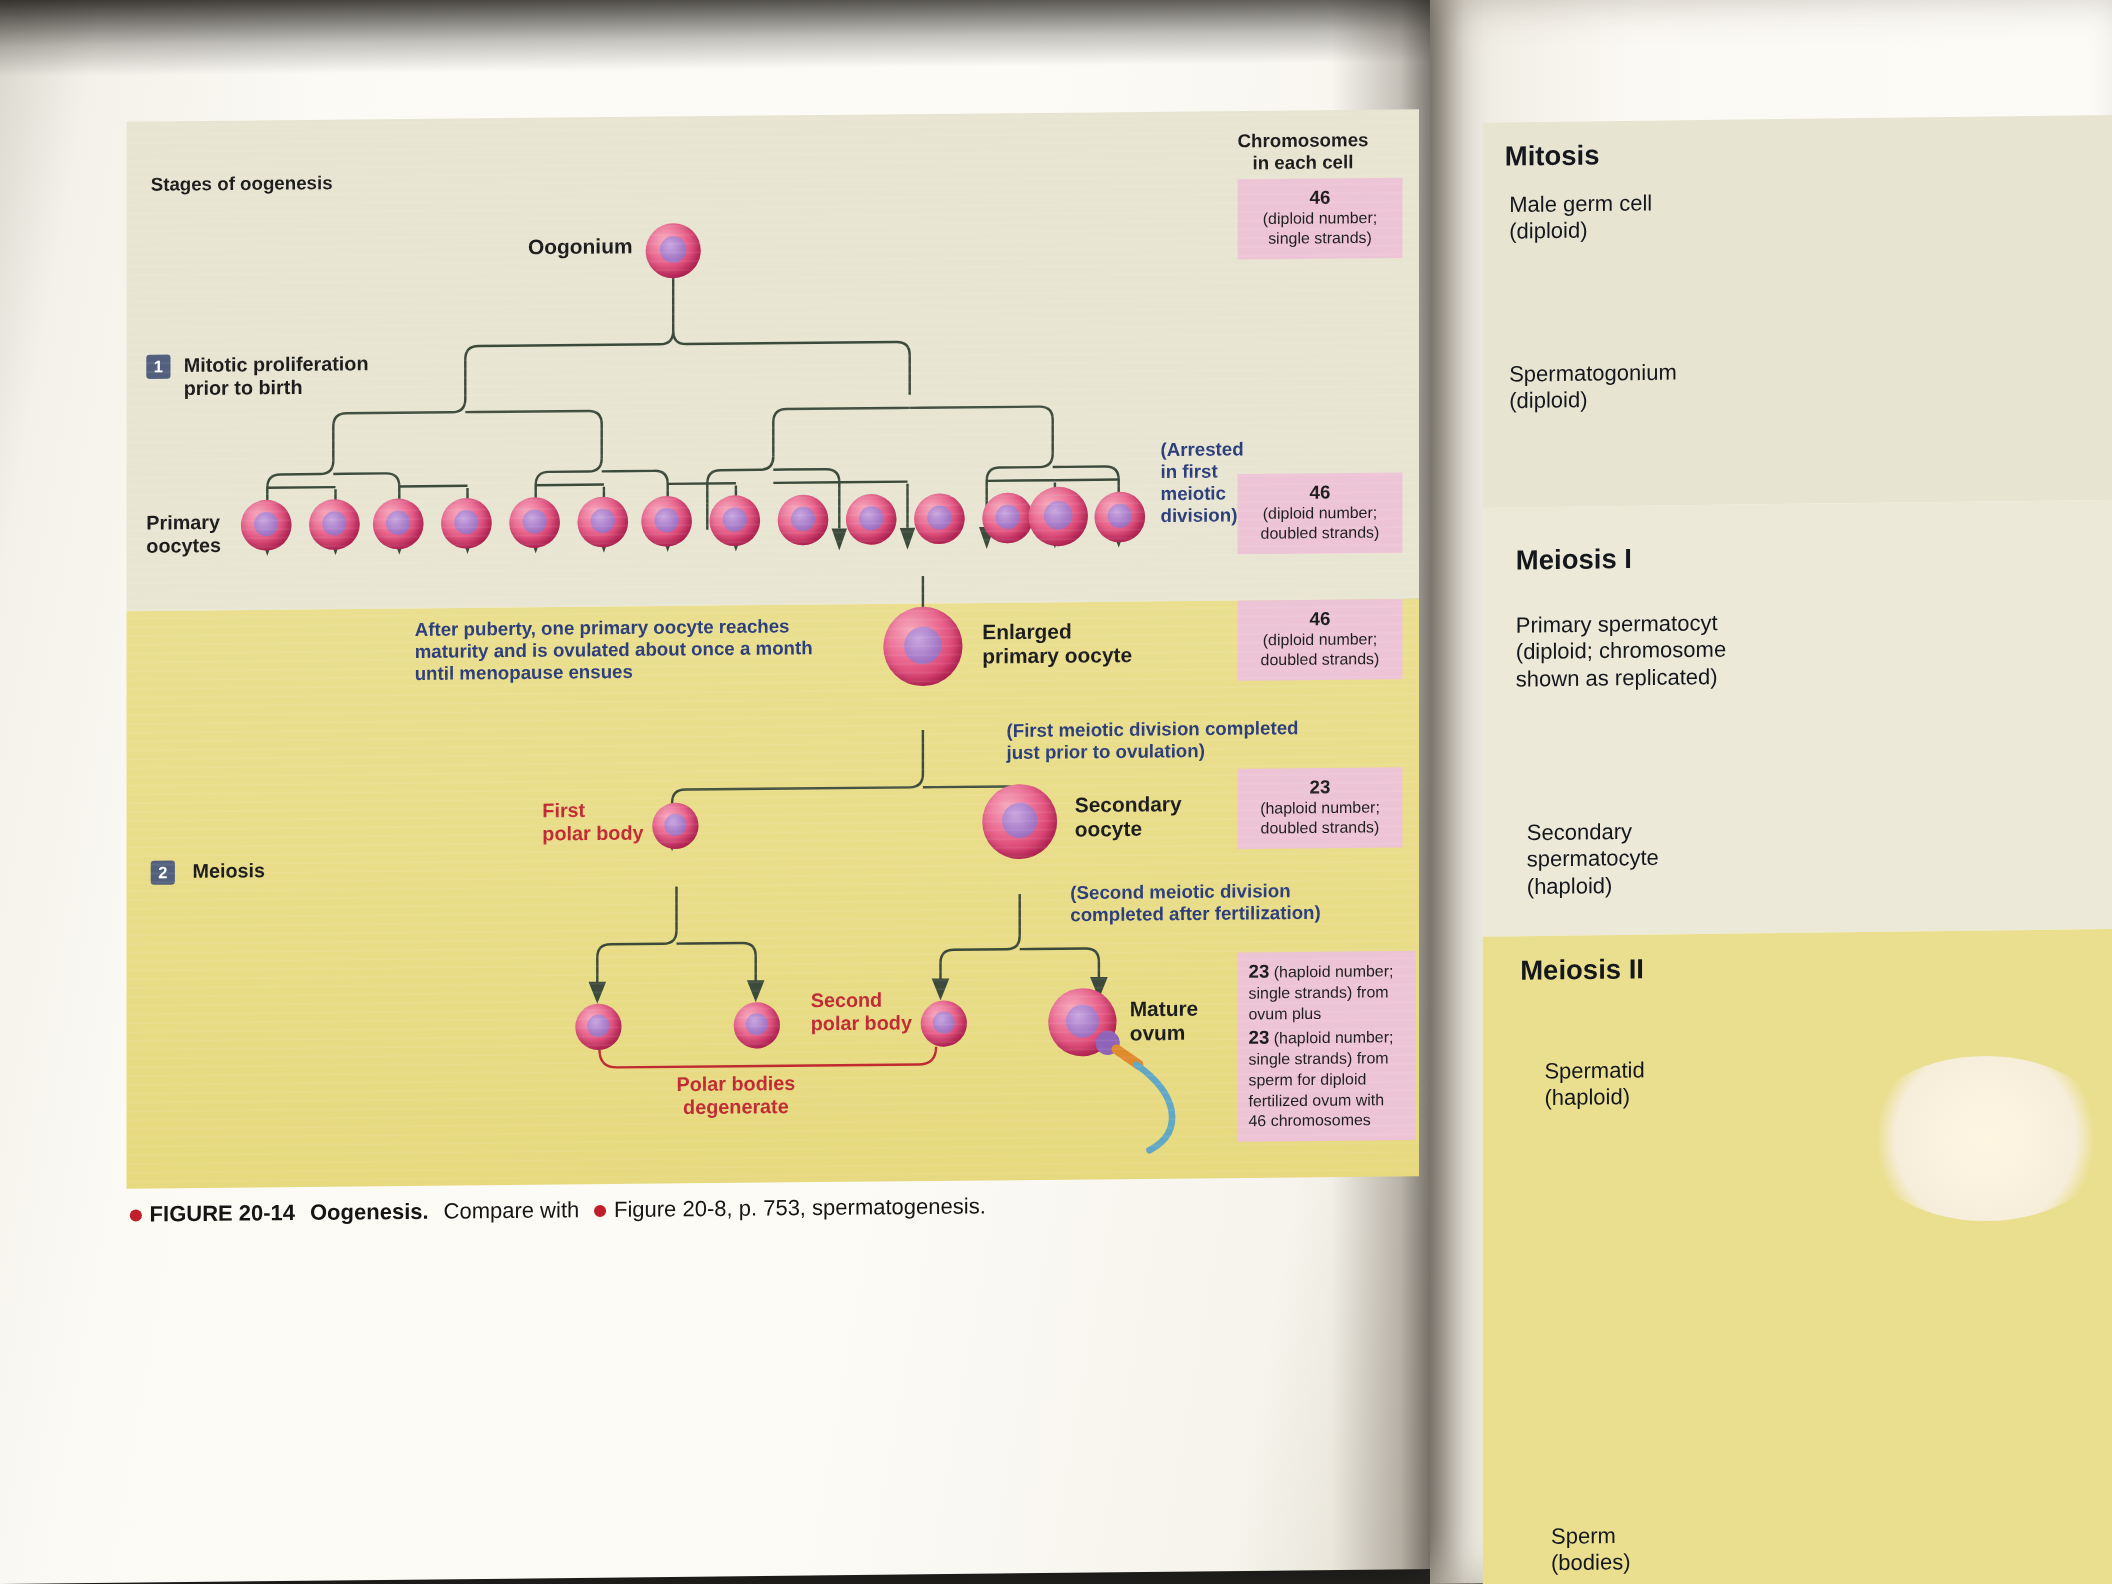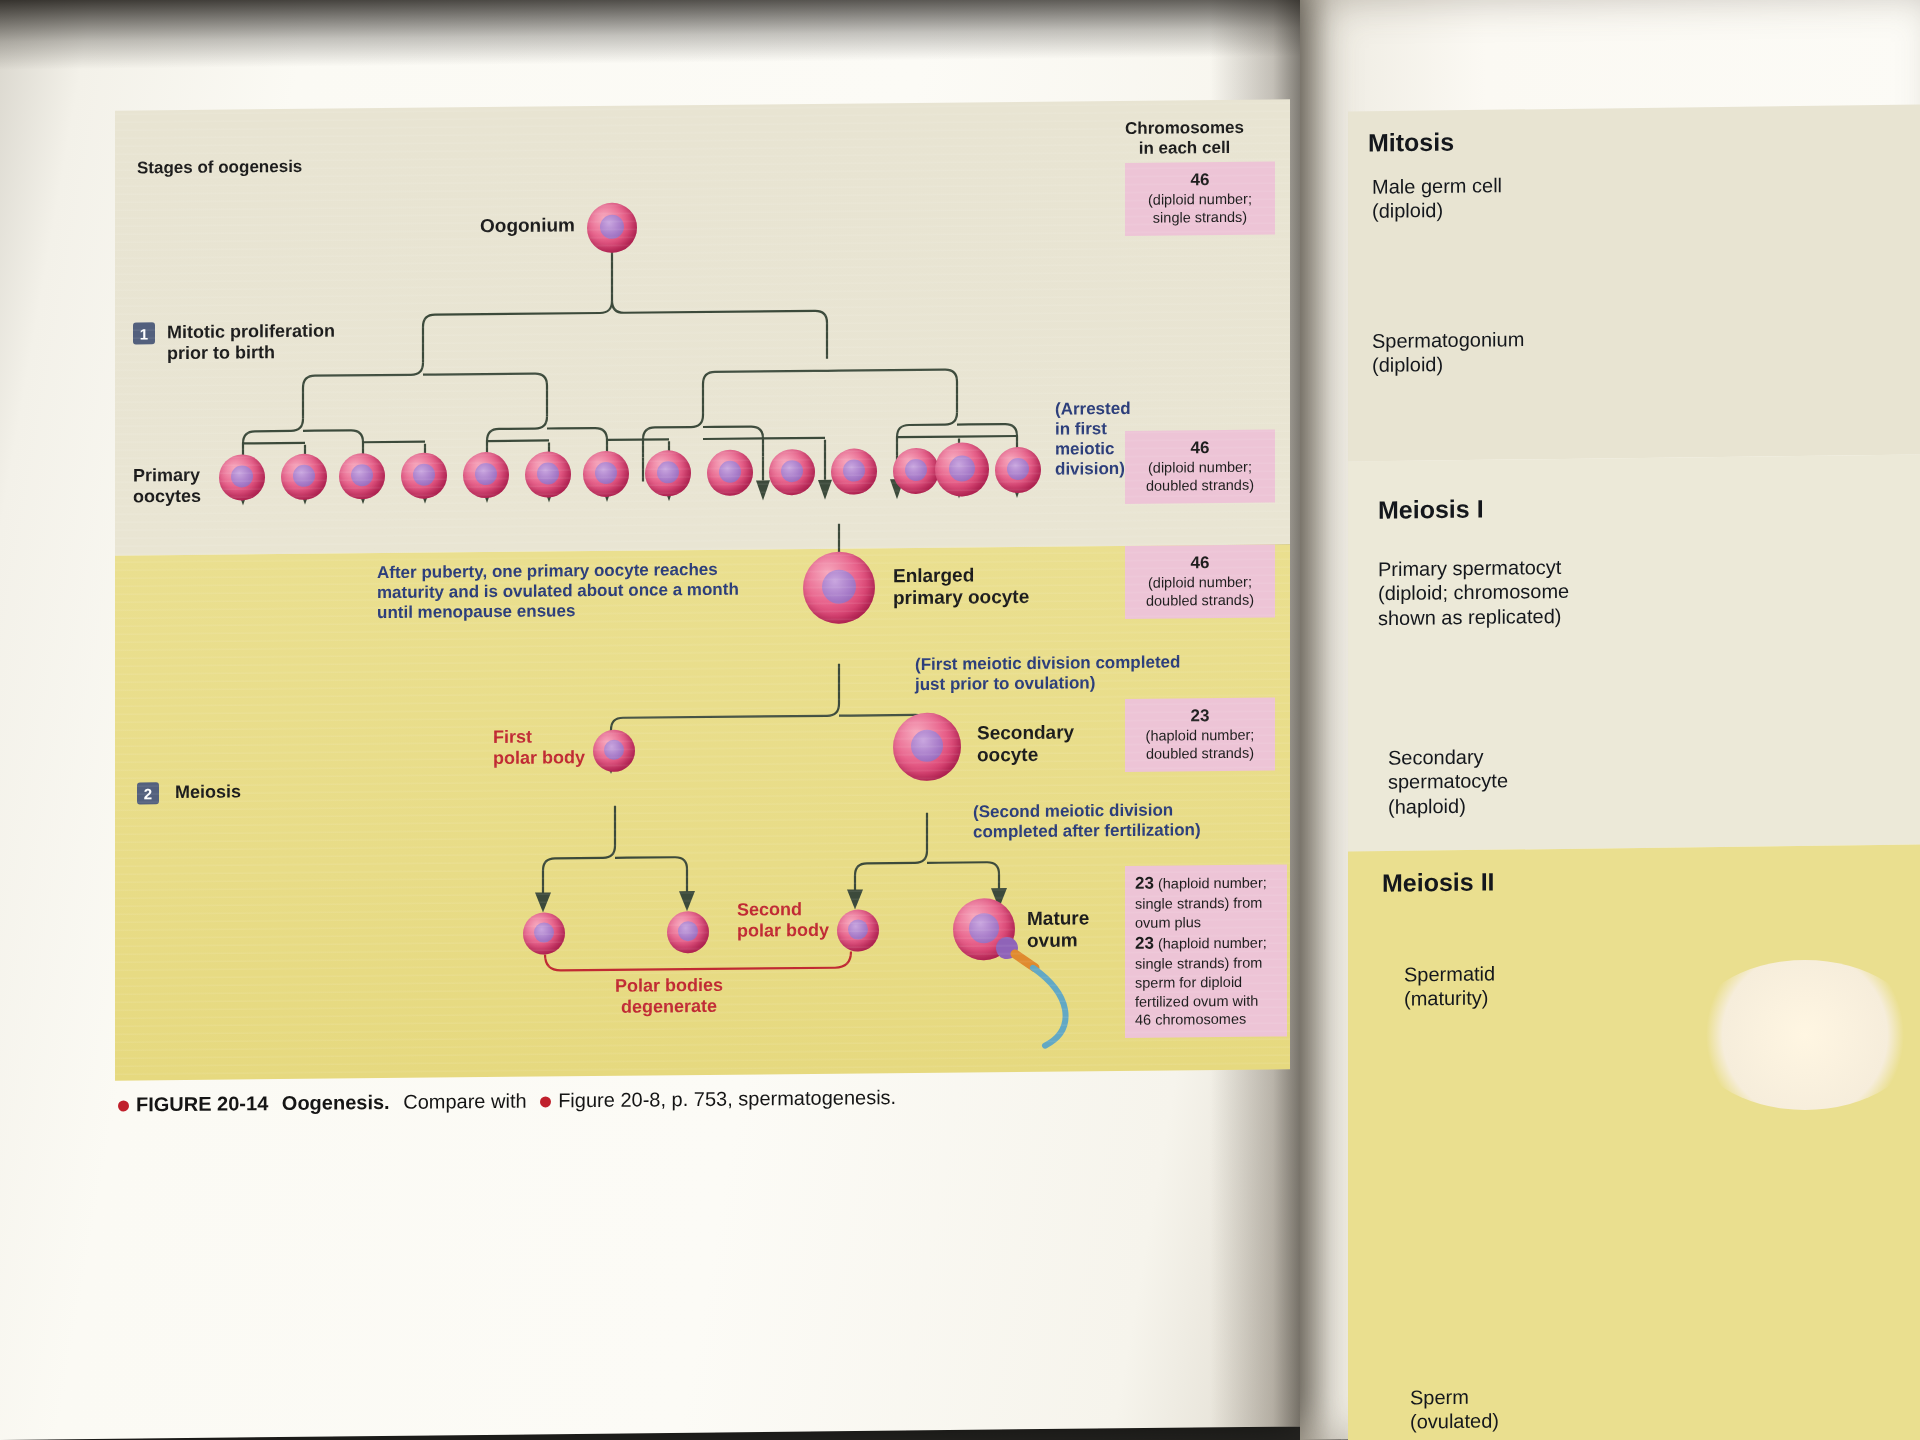--- a/index.html
+++ b/index.html
@@ -96,23 +96,23 @@
   <div class="rp rtitle" style="left:1378px;top:495px;">Meiosis I</div>
   <div class="rp rtext" style="left:1378px;top:556px;white-space:pre-line;">Primary spermatocyt
 (diploid; chromosome
 shown as replicated)</div>
   <div class="rp rtext" style="left:1388px;top:745px;white-space:pre-line;">Secondary
 spermatocyte
 (haploid)</div>
 
   <div class="rp rtitle" style="left:1382px;top:868px;">Meiosis II</div>
   <div class="rp rtext" style="left:1404px;top:962px;white-space:pre-line;">Spermatid
-(maturity)</div>
+(haploid)</div>
   <div class="rp rtext" style="left:1410px;top:1385px;white-space:pre-line;">Sperm
-(ovulated)</div>
+(bodies)</div>
 
   <div class="glow" style="left:1690px;top:960px;width:230px;height:150px;"></div>
 
   <div class="leftpage"></div>
   <div class="topshadow"></div>
 
   <div class="figure">
     <div class="band-top"></div>
     <div class="band-bottom"></div>
 

